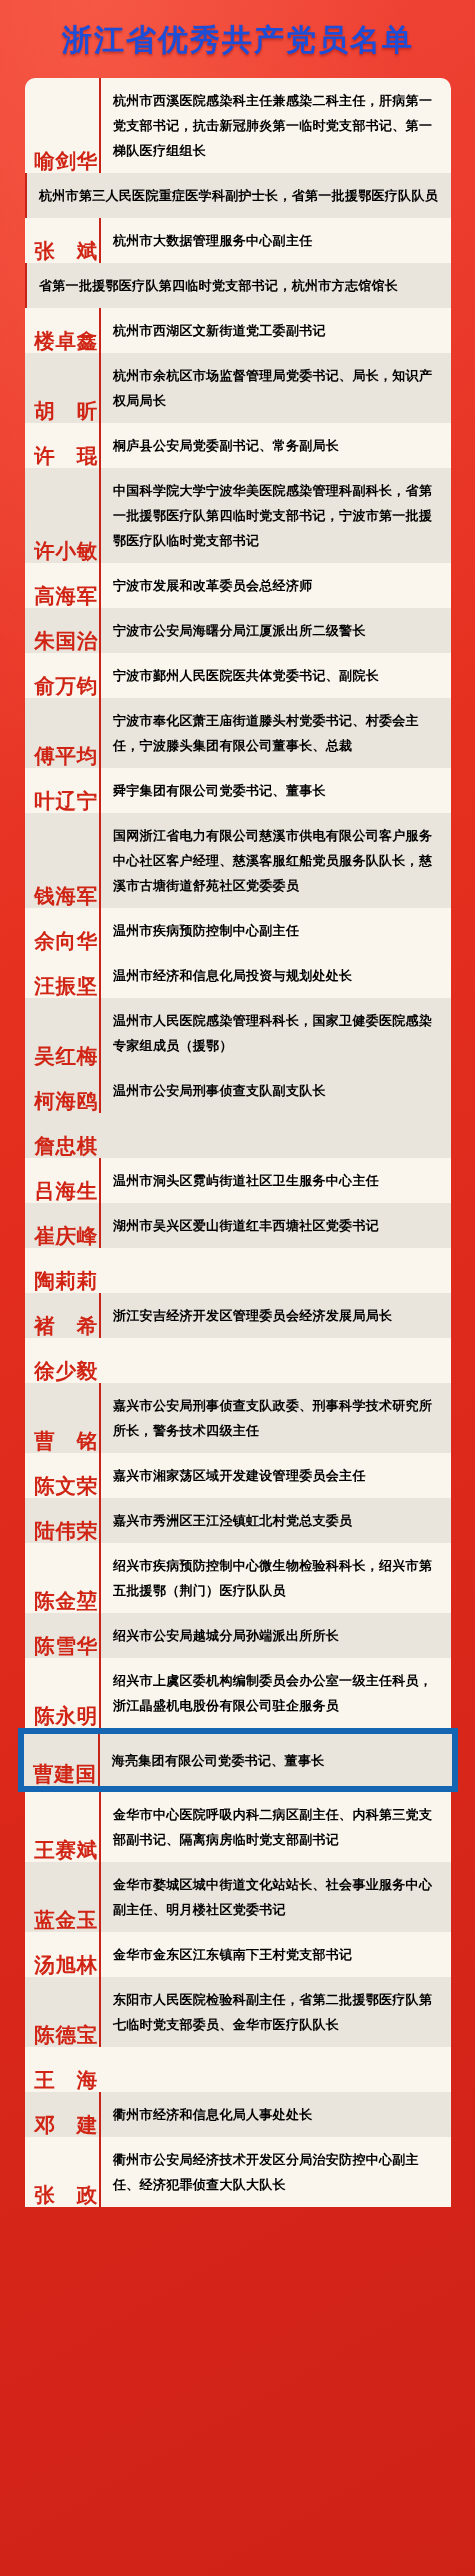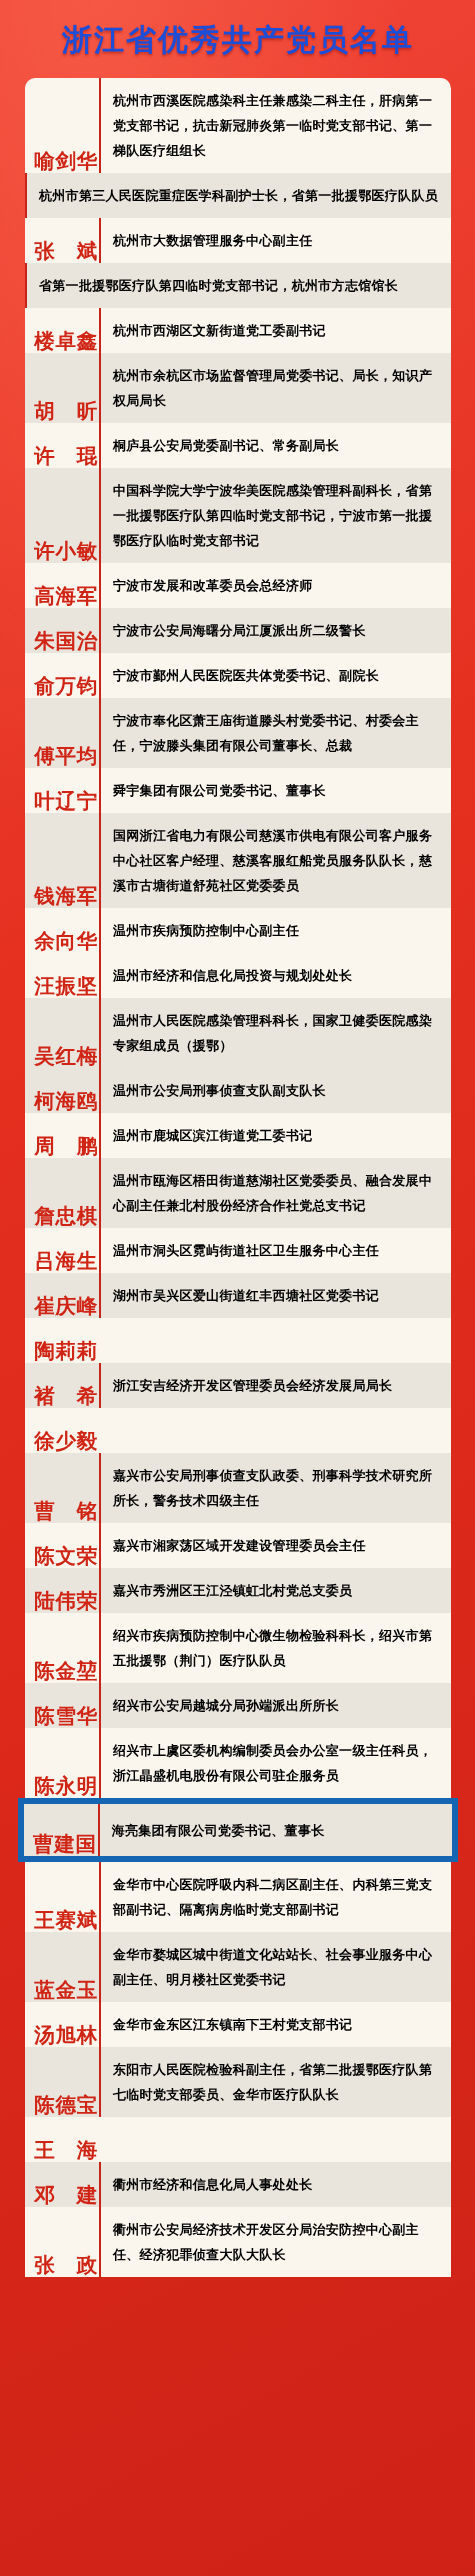--- a/index.html
+++ b/index.html
@@ -190,34 +190,23 @@
     </div>
   </div>
       <div class="row alt">
     <div class="name-cell">
       <span class="name">柯海鸥</span>
     </div>
     <div class="desc-cell">
       <span class="desc">温州市公安局刑事侦查支队副支队长</span>
     </div>
   </div>
-      <div class="row">
-    <div class="name-cell">
-      <span class="name">周　鹏</span>
-    </div>
-    <div class="desc-cell">
-      <span class="desc">温州市鹿城区滨江街道党工委书记</span>
-    </div>
-  </div>
       <div class="row alt">
     <div class="name-cell">
       <span class="name">詹忠棋</span>
-    </div>
-    <div class="desc-cell">
-      <span class="desc">温州市瓯海区梧田街道慈湖社区党委委员、融合发展中心副主任兼北村股份经济合作社党总支书记</span>
     </div>
   </div>
       <div class="row">
     <div class="name-cell">
       <span class="name">吕海生</span>
     </div>
     <div class="desc-cell">
       <span class="desc">温州市洞头区霓屿街道社区卫生服务中心主任</span>
     </div>
   </div>

